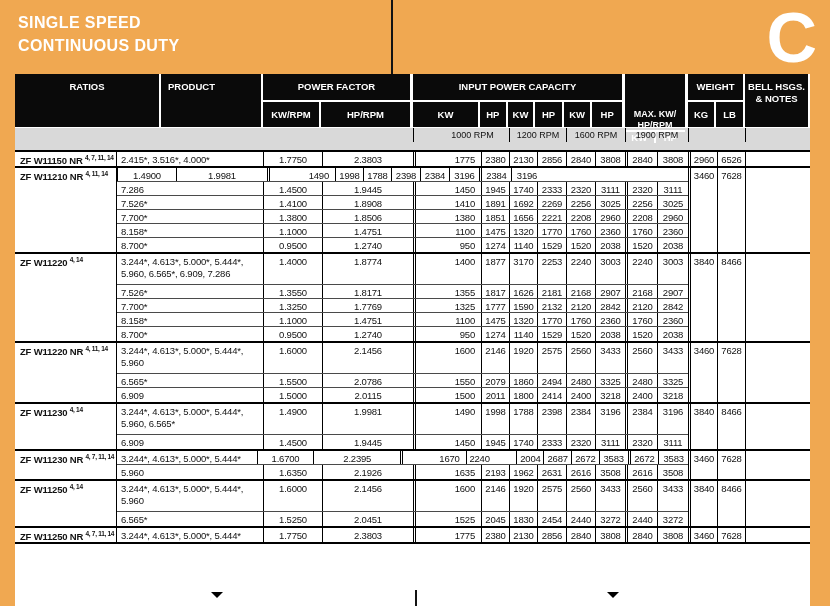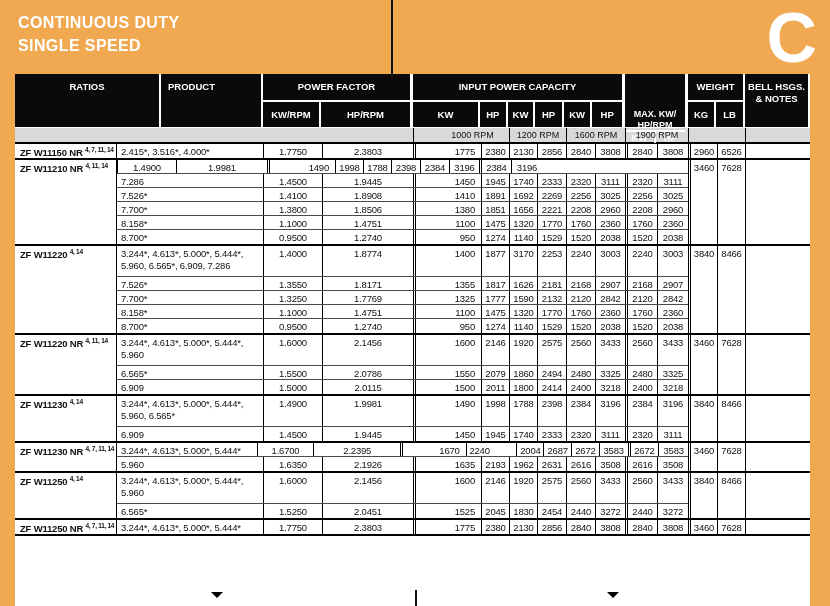--- a/index.html
+++ b/index.html
@@ -38,21 +38,21 @@
   .thg-weight { width: 57px; }
   .th-notes   { width: 65px; padding-top: 7px; text-align: center; line-height: 12px; }
   .thg-top { height: 28px; border-bottom: 2px solid #ffffff; text-align: center; padding-top: 7px; }
   .thg-top.two-line { padding-top: 3px; line-height: 10.5px; font-size: 9px; margin-top: 32px; }
   .thg-bottom { flex: 1; display: flex; }
   .thg-bottom > div { border-right: 2px solid #ffffff; display: flex; align-items: center; justify-content: center; }
   .thg-bottom > div:last-child { border-right: 0; }
 
   
   .spacer1 { height: 1px; background: #ffffff; }
-  .rpmrow { display: flex; height: 14px; background: #D9D9D9; font-size: 9px; color: #111111; }
+  .rpmrow { display: flex; height: 22px; background: #D9D9D9; font-size: 9px; color: #111111; }
   .rpmrow > div { height: 14px; line-height: 14px; text-align: center; }
   .rpm-pad     { width: 398px; }
   .rpm-1000    { width: 96px; border-left: 1px solid #000; padding-left: 22px; }
   .rpm-1200    { width: 57px; border-left: 1px solid #000; }
   .rpm-1600    { width: 59px; border-left: 1px solid #000; }
   .rpm-1900    { width: 63px; border-left: 1px solid #000; }
   .rpm-weight  { width: 57px; border-left: 1px solid #000; }
   .rpm-notes   { width: 65px; border-left: 1px solid #000; }
   .rpm-divider { height: 2px; background: #000000; }
 
@@ -86,22 +86,22 @@
   .tri-1 { left: 211px; }
   .tri-2 { left: 607px; }
 </style>
 </head>
 <body>
 
 <div class="page">
 
   <div class="banner">
     <div class="banner-title">
+      <div>SINGLE SPEED</div>
       <div>CONTINUOUS DUTY</div>
-      <div>SINGLE SPEED</div>
     </div>
     <div class="section-letter">C</div>
     <div class="banner-divider"></div>
   </div>
 
   <div class="strip-left"></div>
   <div class="strip-right"></div>
 
   <div class="tbl">
 

